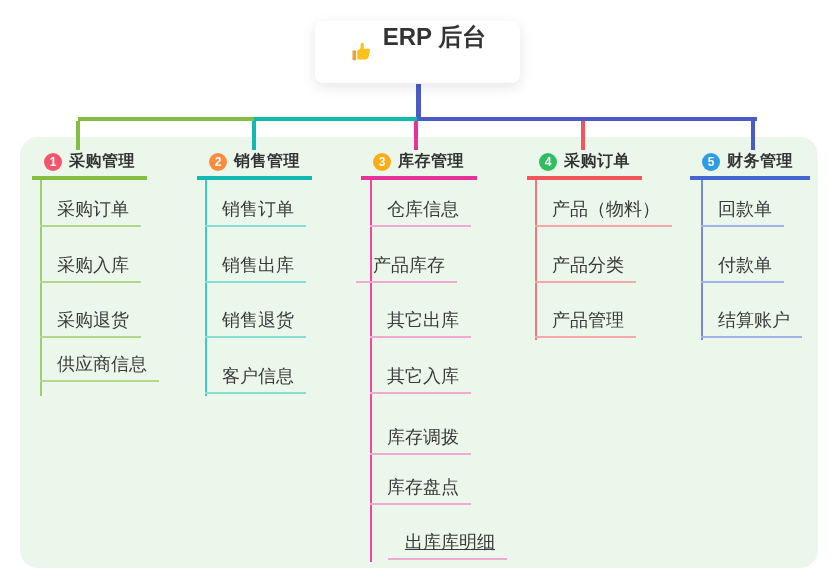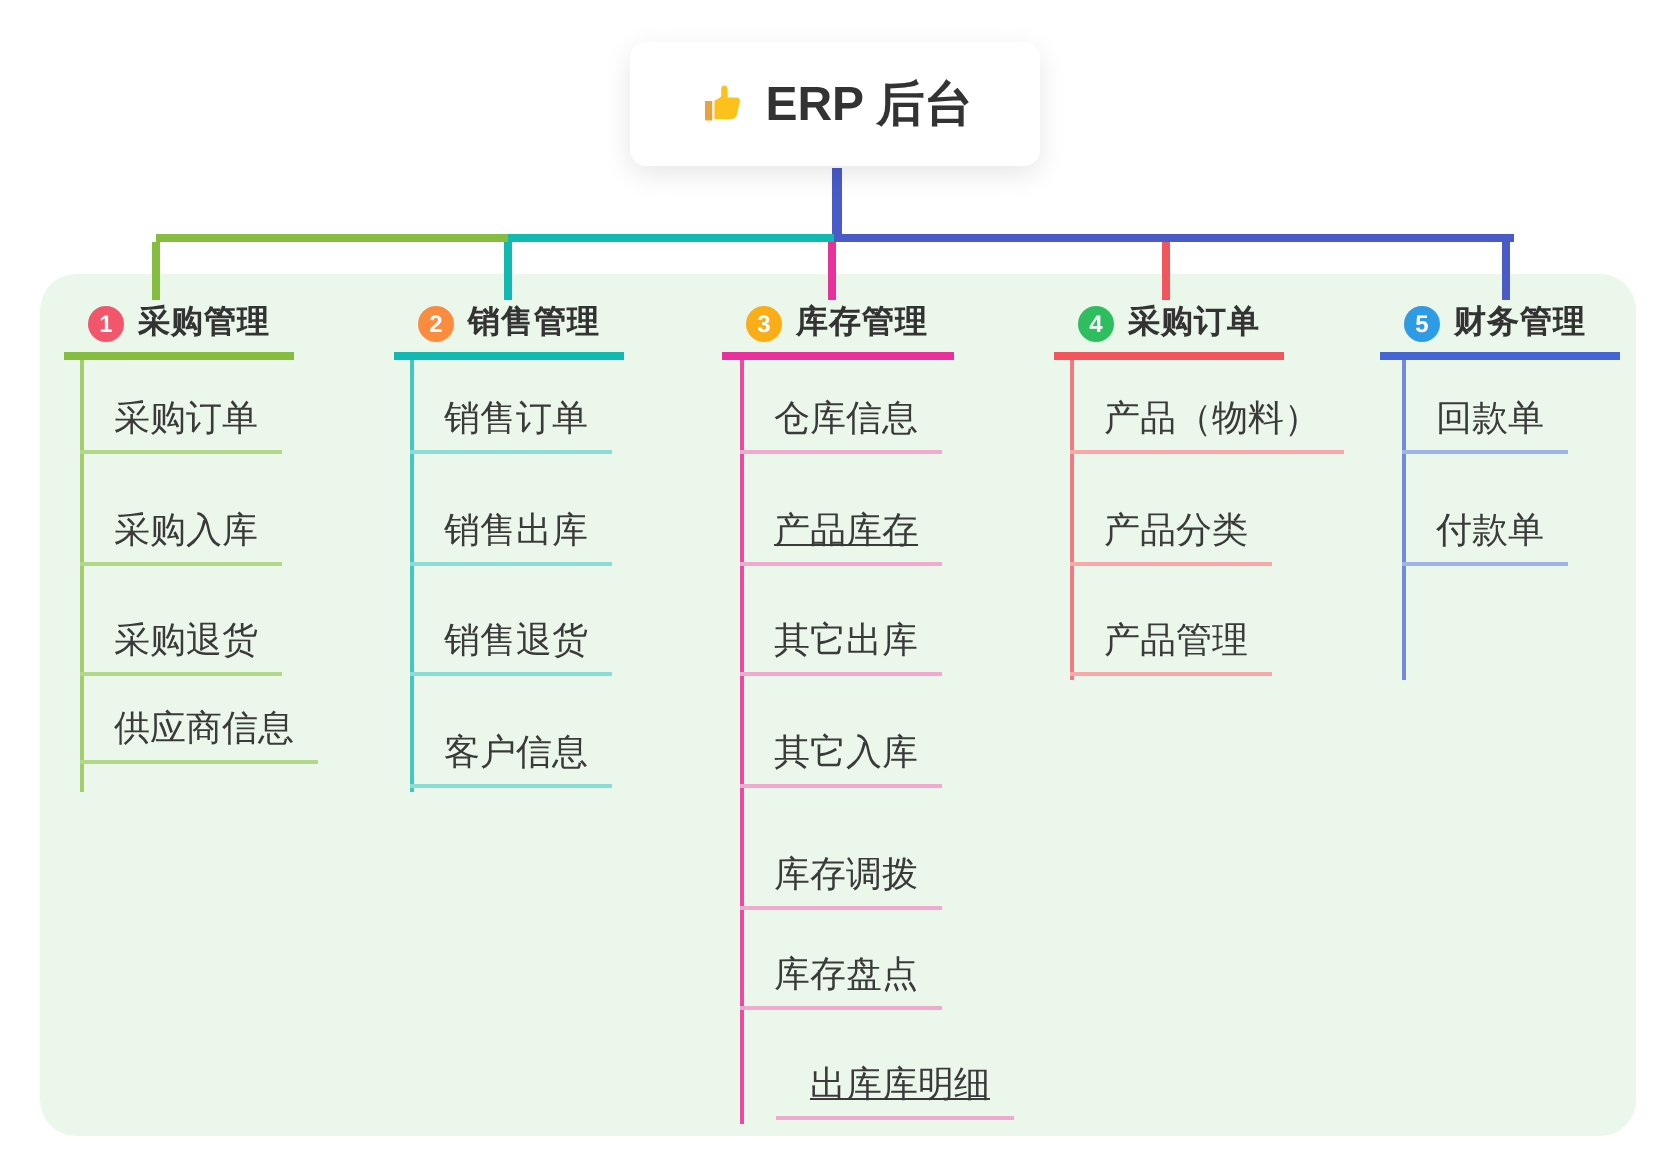--- a/index.html
+++ b/index.html
@@ -1,20 +1,20 @@
 <!DOCTYPE html>
 <html><head>
 <meta charset="utf-8">
 <style>
   html,body{margin:0;padding:0;background:#ffffff;}
   body{width:839px;height:588px;font-family:"Liberation Sans",sans-serif;-webkit-font-smoothing:antialiased;}
   #stage{position:relative;width:839px;height:588px;overflow:hidden;background:#ffffff;}
   .panel{position:absolute;left:20px;top:137px;width:798px;height:431px;border-radius:18px;z-index:0;}
   .root-card{position:absolute;left:315px;top:21px;width:205px;height:62px;background:#ffffff;border-radius:8px;
-    box-shadow:0 4px 14px rgba(0,0,0,.10);display:flex;align-items:center;justify-content:center;gap:10px;
+    box-shadow:0 4px 14px rgba(0,0,0,.10);display:flex;justify-content:center;gap:10px;
     font-size:24px;font-weight:600;color:#333;z-index:3;cursor:pointer;}
   .thumb{display:flex;align-items:center;}
   .hline,.vline{position:absolute;z-index:1;}
   .branch-header{position:absolute;top:147px;height:33px;box-sizing:border-box;display:flex;align-items:center;
     gap:7px;padding-left:12px;border-bottom:4px solid;z-index:2;cursor:pointer;}
   .badge{width:18px;height:18px;border-radius:50%;color:#fff;font-size:12px;font-weight:700;line-height:18px;
     display:flex;align-items:center;justify-content:center;flex:0 0 auto;}
   .branch-title{font-size:16px;font-weight:600;color:#333;white-space:nowrap;letter-spacing:.5px;text-align:right;}
   .stem{position:absolute;width:2px;z-index:1;}
   .child-row{position:absolute;box-sizing:content-box;white-space:nowrap;font-size:18px;line-height:18px;color:#3a3a3a;
@@ -61,21 +61,21 @@
     <div class="child-row" style="left: 205px; top: 255.5px; border-bottom-color: rgb(138, 220, 213);">销售出库</div>
     <div class="child-row" style="left: 205px; top: 311px; border-bottom-color: rgb(138, 220, 213);">销售退货</div>
     <div class="child-row" style="left: 205px; top: 366.5px; border-bottom-color: rgb(138, 220, 213); text-align: right;">客户信息</div>
     <div class="vline" style="left: 414px; top: 121px; width: 4px; height: 29px; background: rgb(232, 49, 154);"></div>
     <div class="branch-header" style="left: 361px; width: 116px; border-bottom-color: rgb(232, 49, 154);">
       <span class="badge" style="background: rgb(251, 173, 24);">3</span>
       <span class="branch-title">库存管理</span>
     </div>
     <div class="stem" style="left: 370px; top: 178px; height: 384px; background: rgb(240, 71, 159);"></div>
     <div class="child-row" style="left: 370px; top: 200px; border-bottom-color: rgb(242, 169, 207);">仓库信息</div>
-    <div class="child-row" style="left: 370px; top: 255.5px; border-bottom-color: rgb(242, 169, 207); text-decoration: underline;">产品库存</div>
+    <div class="child-row" style="left: 356px; top: 255.5px; border-bottom-color: rgb(242, 169, 207);">产品库存</div>
     <div class="child-row" style="left: 370px; top: 311px; border-bottom-color: rgb(242, 169, 207);">其它出库</div>
     <div class="child-row" style="left: 370px; top: 366.5px; border-bottom-color: rgb(242, 169, 207);">其它入库</div>
     <div class="child-row" style="left: 370px; top: 428px; border-bottom-color: rgb(242, 169, 207);">库存调拨</div>
     <div class="child-row" style="left: 370px; top: 477.5px; border-bottom-color: rgb(242, 169, 207);">库存盘点</div>
     <div class="child-row" style="left: 388px; top: 533px; border-bottom-color: rgb(242, 169, 207); text-decoration: underline;">出库库明细</div>
     <div class="vline" style="left: 581px; top: 121px; width: 4px; height: 29px; background: rgb(242, 85, 92);"></div>
     <div class="branch-header" style="left: 527px; width: 115px; border-bottom-color: rgb(242, 85, 92);">
       <span class="badge" style="background: rgb(46, 190, 96);">4</span>
       <span class="branch-title">采购订单</span>
     </div>
@@ -84,13 +84,14 @@
     <div class="child-row" style="left: 535px; top: 255.5px; border-bottom-color: rgb(248, 168, 166);">产品分类</div>
     <div class="child-row" style="left: 535px; top: 311px; border-bottom-color: rgb(248, 168, 166);">产品管理</div>
     <div class="vline" style="left: 751px; top: 121px; width: 4px; height: 29px; background: rgb(74, 91, 200);"></div>
     <div class="branch-header" style="left: 690px; width: 120px; border-bottom-color: rgb(69, 102, 210);">
       <span class="badge" style="background: rgb(46, 155, 229);">5</span>
       <span class="branch-title">财务管理</span>
     </div>
     <div class="stem" style="left: 701px; top: 178px; height: 162px; background: rgb(114, 137, 220);"></div>
     <div class="child-row" style="left: 701px; top: 200px; border-bottom-color: rgb(159, 179, 232);">回款单</div>
     <div class="child-row" style="left: 701px; top: 255.5px; border-bottom-color: rgb(159, 179, 232);">付款单</div>
+    <div class="child-row" style="left: 701px; top: 311px; border-bottom-color: rgb(159, 179, 232);">结算账户</div>
   </div>
 
 </body></html>

